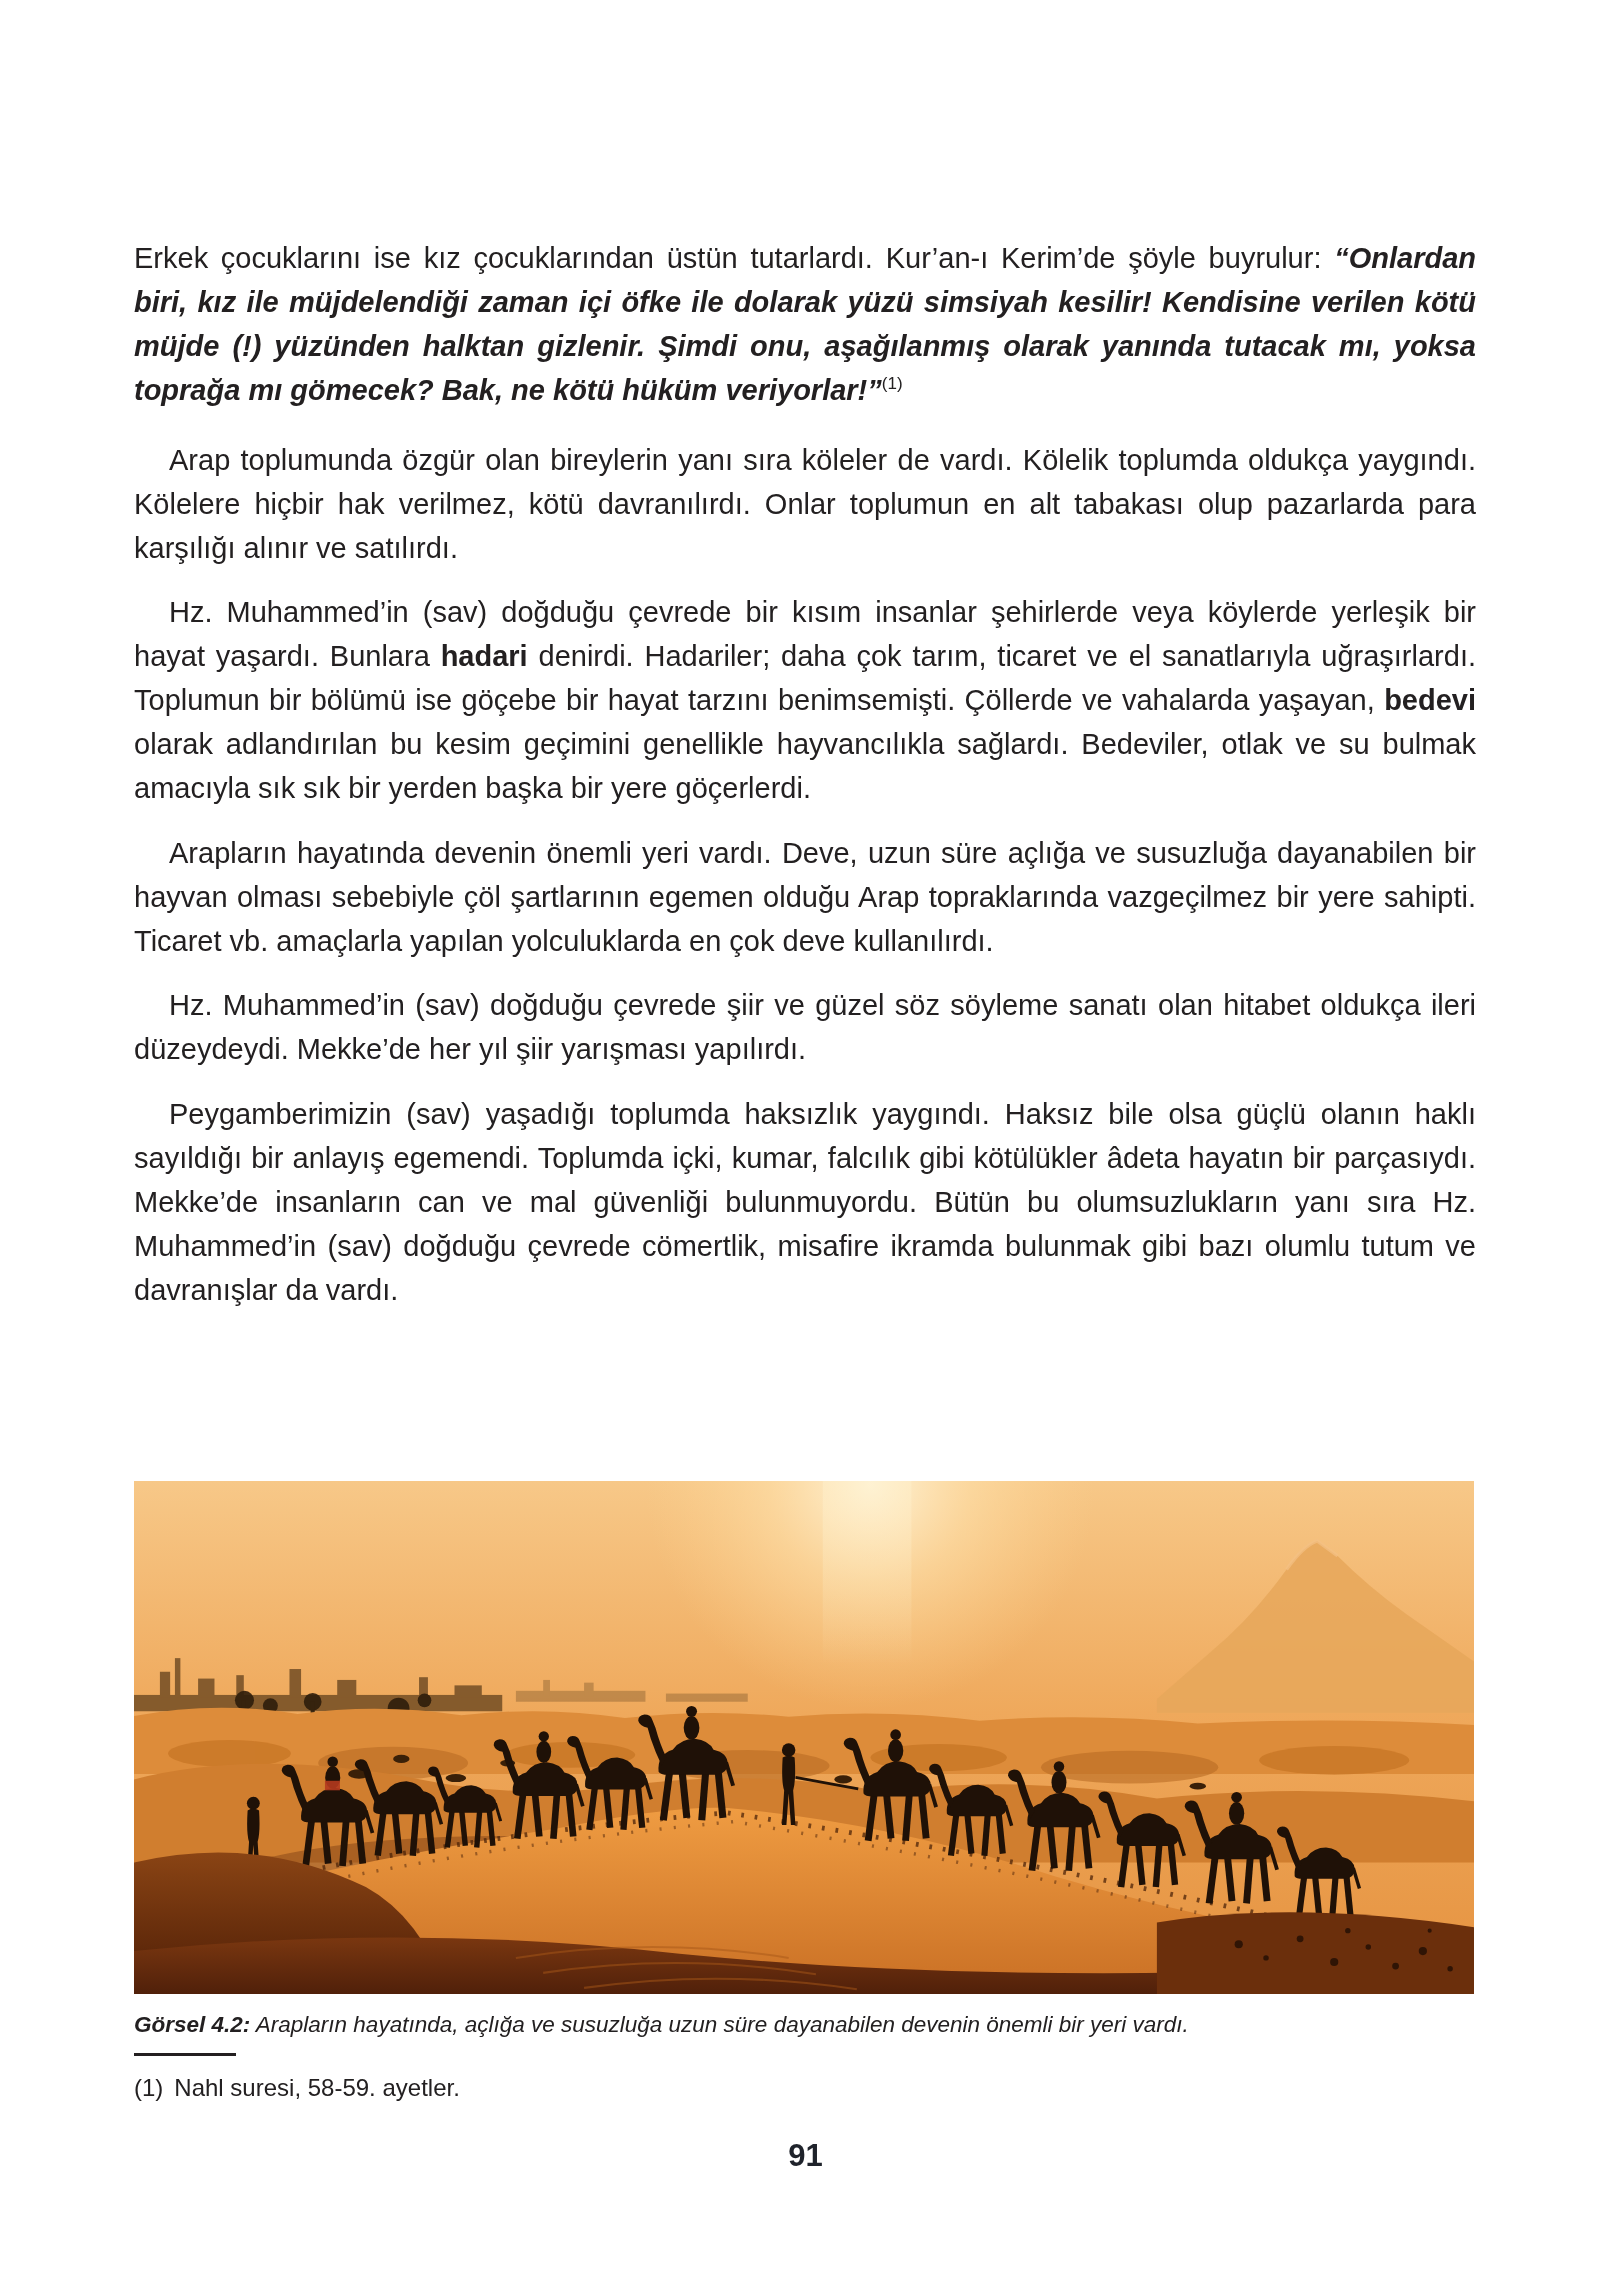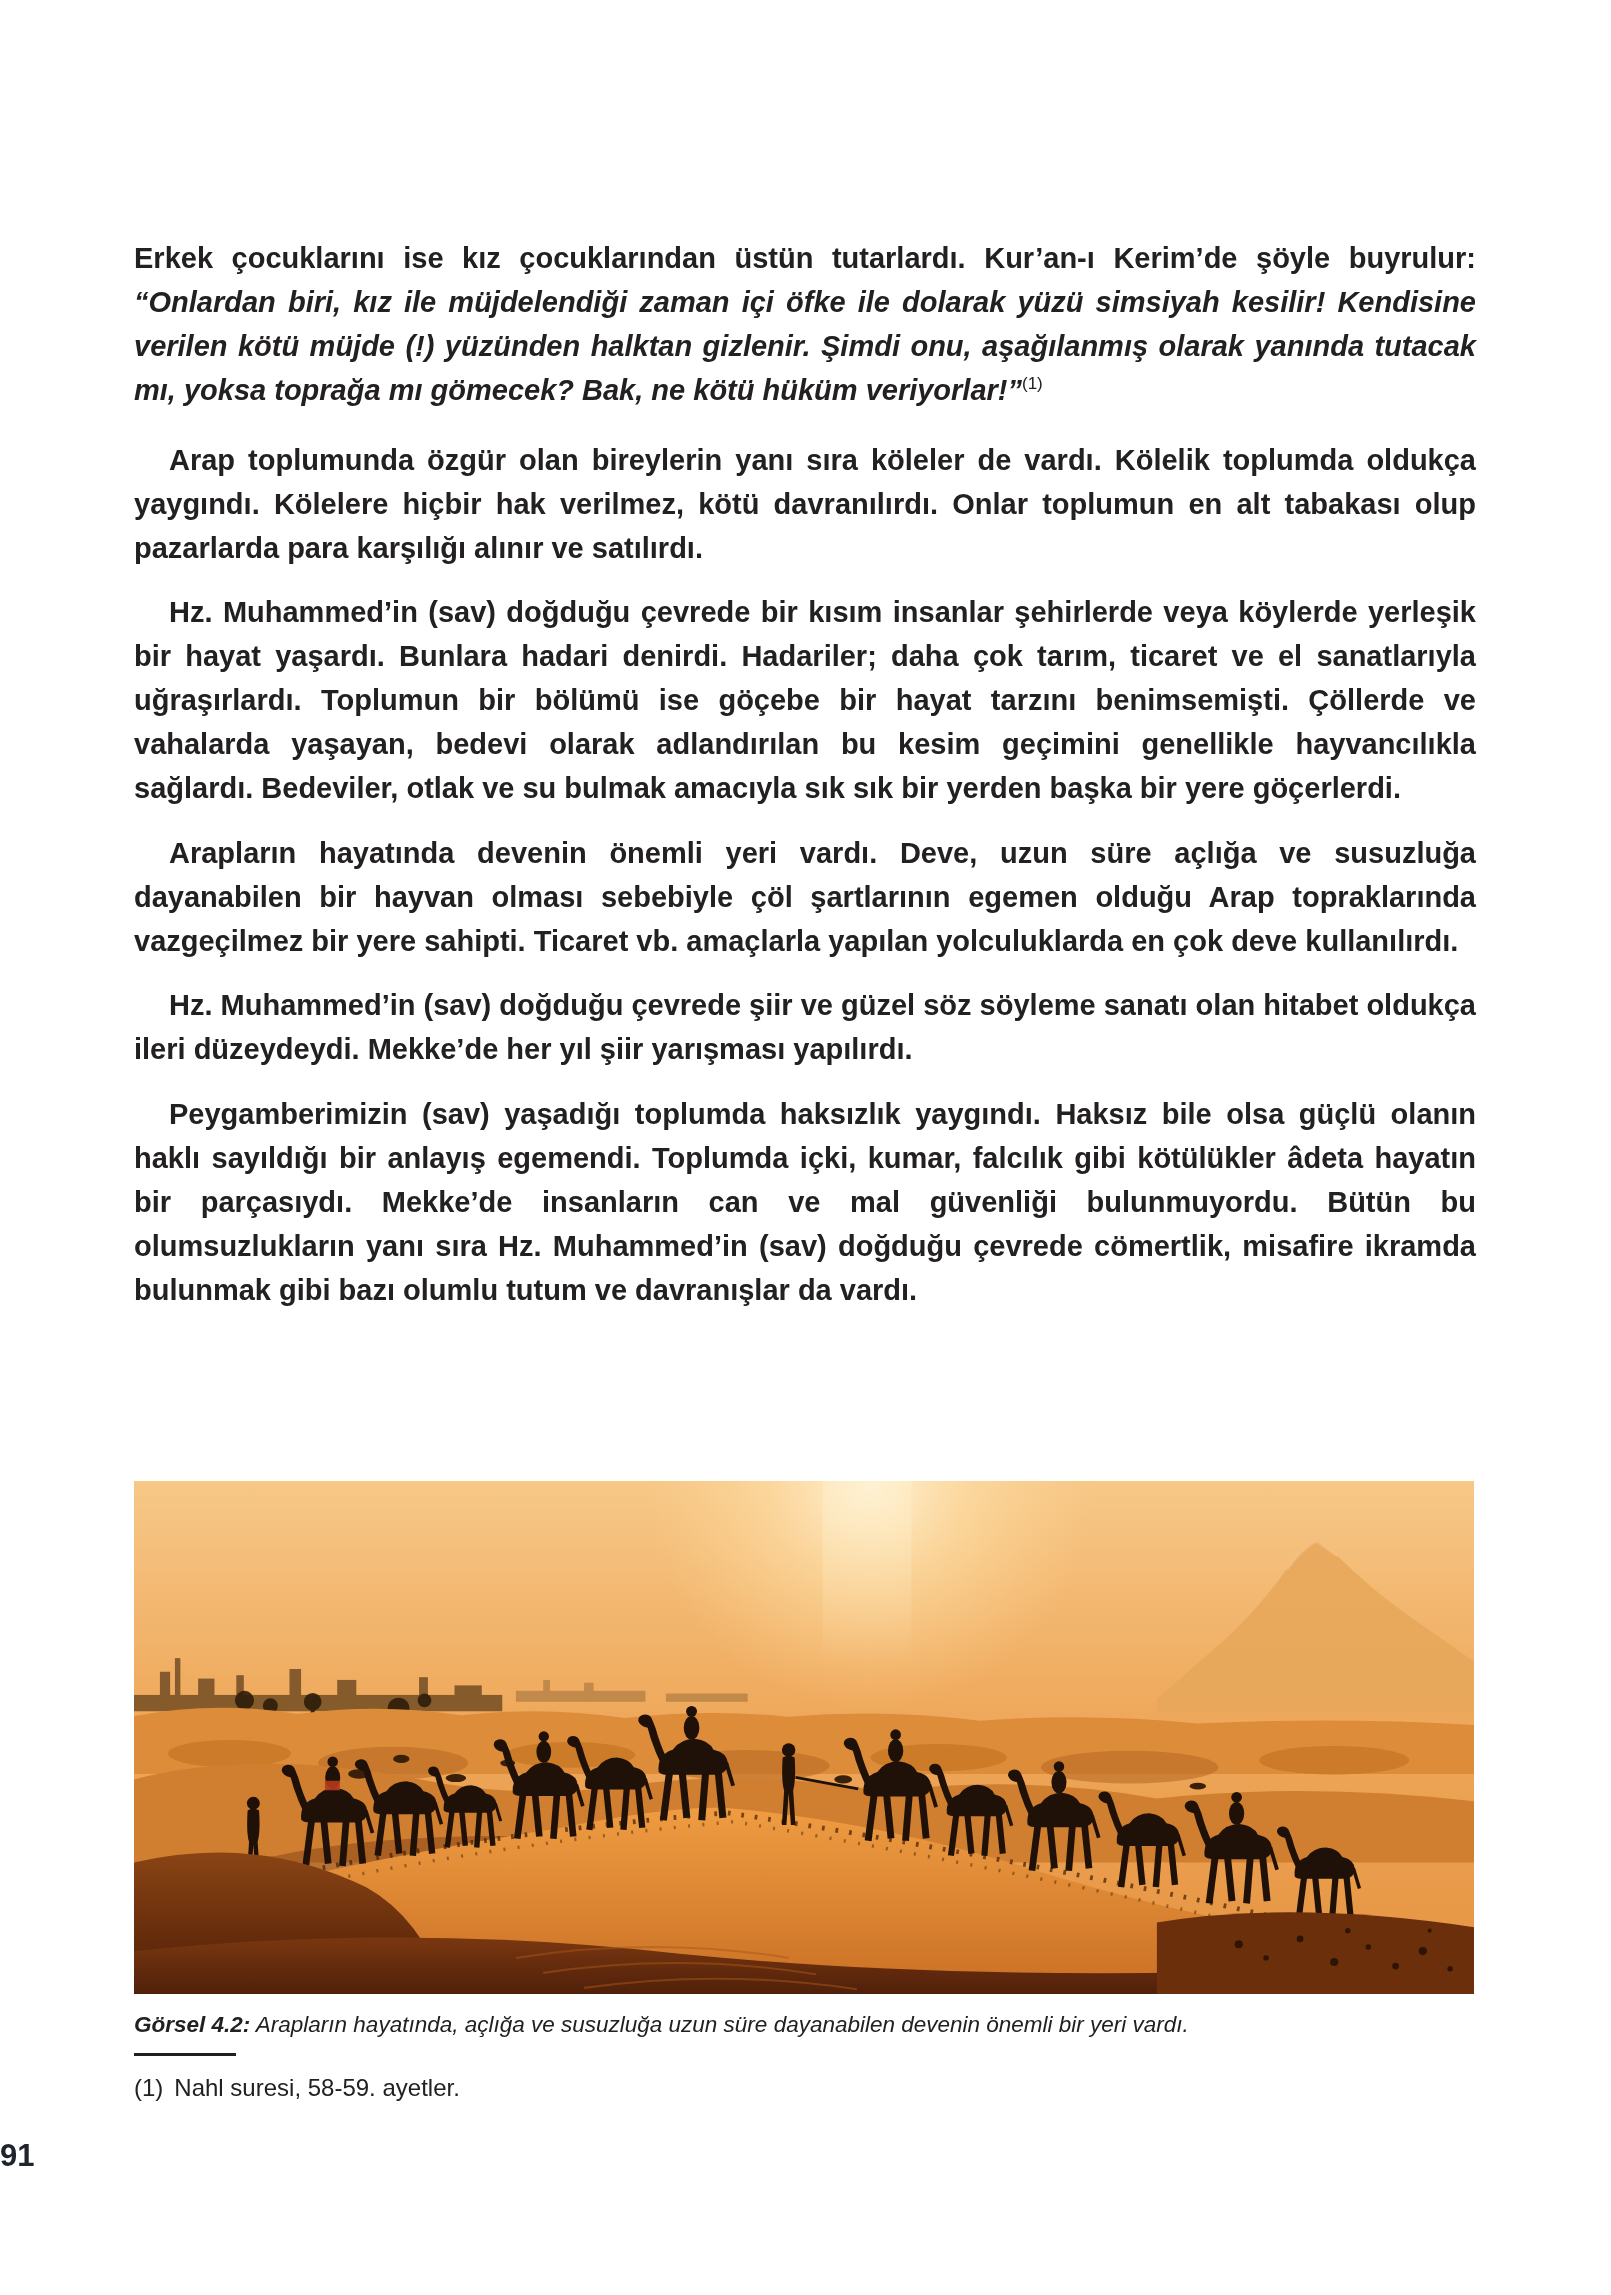--- a/index.html
+++ b/index.html
@@ -1,33 +1,33 @@
 <!DOCTYPE html>
 <html lang="tr" style="font-size:11px"><head>
 <meta charset="utf-8">
 <style>
   html,body{margin:0;padding:0;background:#ffffff;}
   .page{position:relative;width:1611px;height:2295px;background:#ffffff;overflow:hidden;
         font-family:"Liberation Sans","DejaVu Sans",sans-serif;color:#232021;}
   .text-flow{position:absolute;left:134px;top:236px;width:1342px;}
   .para{margin:0 0 20.5px 0;font-size:29px;line-height:44px;text-align:justify;text-indent:35px;}
   .para.noindent{text-indent:0;}
-  .run-n{font-weight:700;font-style:normal;}
+  .run-n{font-weight:400;font-style:normal;}
   .run-b{font-weight:700;font-style:normal;}
   .run-bi{font-weight:700;font-style:italic;}
   .run-sup{font-size:17px;position:relative;top:-11px;font-weight:400;}
   .photo{position:absolute;left:134px;top:1481px;width:1340px;height:513px;margin:0;padding:0;}
   .photo svg{display:block;width:100%;height:100%;}
   .caption{position:absolute;left:134px;top:2010px;width:1342px;font-size:22.5px;line-height:30px;}
   .cap-label{font-weight:700;font-style:italic;}
   .cap-text{font-style:italic;margin-left:5.5px;text-align:right;}
   .footnote-rule{position:absolute;left:134px;top:2053px;width:102px;height:3.4px;background:#231f20;}
   .footnote{position:absolute;left:134px;top:2073px;width:1342px;font-size:24px;line-height:29px;}
   .fn-marker{margin-right:11px;}
-  .pagenum{position:absolute;left:0;top:2138px;width:1611px;text-align:left;
+  .pagenum{position:absolute;left:0;top:2138px;width:1611px;text-align:center;
            font-size:31px;font-weight:700;color:#1f232b;}
 </style>
 </head>
 <body>
 
 <div class="page">
 
   <div class="text-flow">
     <p class="para noindent"><span class="run-n">Erkek çocuklarını ise kız çocuklarından üstün tutarlardı. Kur’an-ı Kerim’de şöyle buyrulur: </span><span class="run-bi">“Onlardan biri, kız ile müjdelendiği zaman içi öfke ile dolarak yüzü simsiyah kesilir! Kendisine verilen kötü müjde (!) yüzünden halktan gizlenir. Şimdi onu, aşağılanmış olarak yanında tutacak mı, yoksa toprağa mı gömecek? Bak, ne kötü hüküm veriyorlar!”</span><span class="run-sup">(1)</span></p>
     <p class="para"><span class="run-n">Arap toplumunda özgür olan bireylerin yanı sıra köleler de vardı. Kölelik toplumda oldukça yaygındı. Kölelere hiçbir hak verilmez, kötü davranılırdı. Onlar toplumun en alt tabakası olup pazarlarda para karşılığı alınır ve satılırdı.</span></p>

